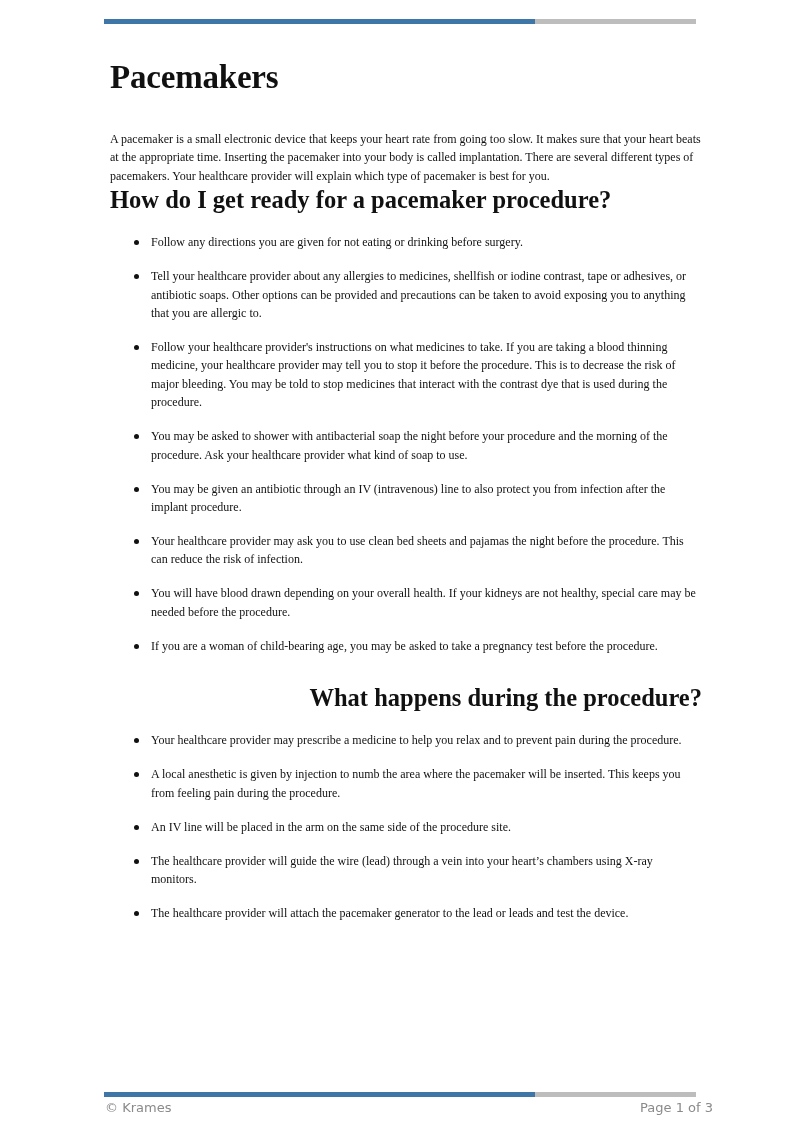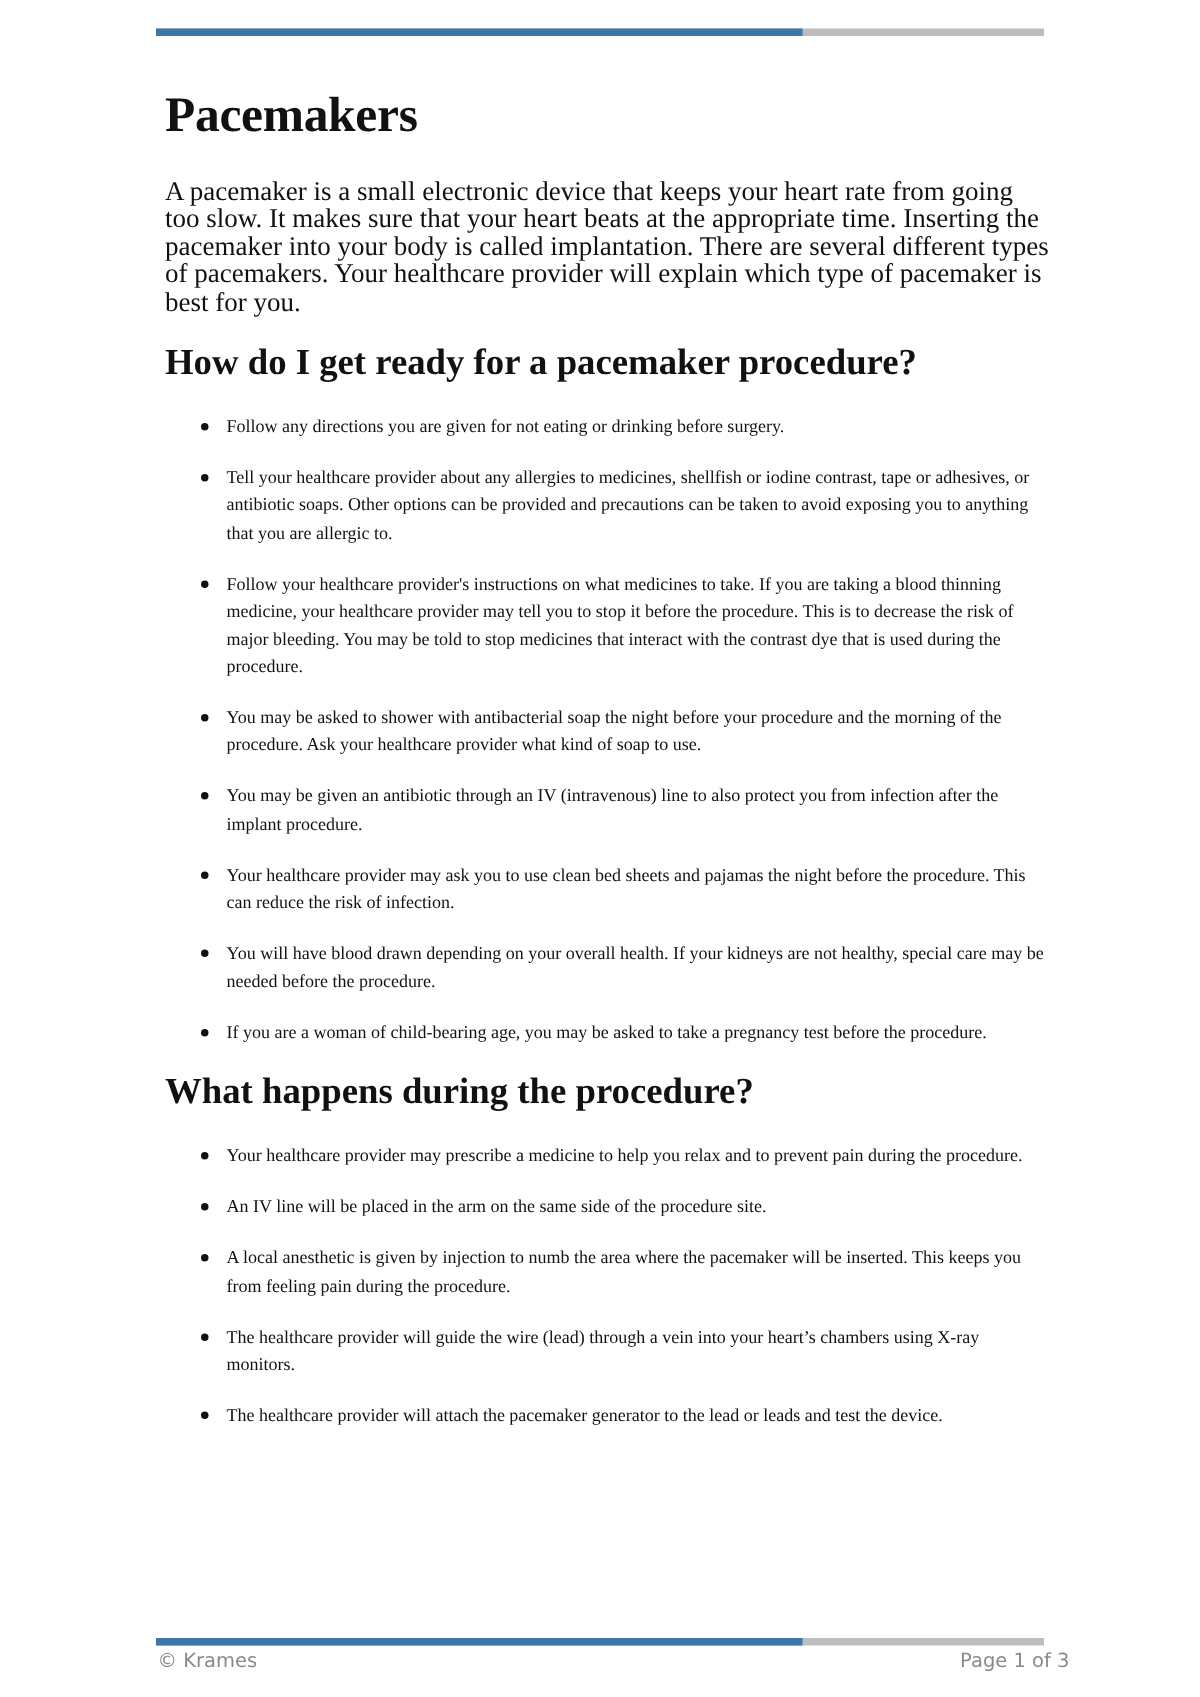--- a/index.html
+++ b/index.html
@@ -39,32 +39,32 @@
       width: 592px;
     }
     h1 {
       font-size: 33px;
       font-weight: bold;
       margin: 5px 0 0 0;
       line-height: 40px;
       letter-spacing: -0.2px;
     }
     p.intro {
-      font-size: 18px;
+      font-size: 12px;
       line-height: 18.4px;
-      margin: 21px 0 0 0;
+      margin: 33px 0 0 0;
     }
     h2 {
       font-size: 24.5px;
       font-weight: bold;
       margin: 0;
       line-height: 30px;
     }
-    h2.h-ready { margin-top: 17px; }
-    h2.h-during { margin-top: 16px; }
+    h2.h-ready { }
+    h2.h-during { margin-top: 28px; text-align: right; }
     ul {
       margin: 0;
       padding: 0 0 0 41px;
       list-style: none;
     }
     ul.ready { margin-top: 18px; }
     ul.during { margin-top: 18px; }
     li {
       position: relative;
       font-size: 12px;
@@ -110,22 +110,22 @@
     <li><span class="bullet"></span><span>You may be asked to shower with antibacterial soap the night before your procedure and the morning of the procedure. Ask your healthcare provider what kind of soap to use.</span></li>
     <li><span class="bullet"></span><span>You may be given an antibiotic through an IV (intravenous) line to also protect you from infection after the implant procedure.</span></li>
     <li><span class="bullet"></span><span>Your healthcare provider may ask you to use clean bed sheets and pajamas the night before the procedure. This can reduce the risk of infection.</span></li>
     <li><span class="bullet"></span><span>You will have blood drawn depending on your overall health. If your kidneys are not healthy, special care may be needed before the procedure.</span></li>
     <li><span class="bullet"></span><span>If you are a woman of child-bearing age, you may be asked to take a pregnancy test before the procedure.</span></li>
   </ul>
 
   <h2 class="h-during">What happens during the procedure?</h2>
   <ul class="during">
     <li><span class="bullet"></span><span>Your healthcare provider may prescribe a medicine to help you relax and to prevent pain during the procedure.</span></li>
+    <li><span class="bullet"></span><span>A local anesthetic is given by injection to numb the area where the pacemaker will be inserted. This keeps you from feeling pain during the procedure.</span></li>
     <li><span class="bullet"></span><span>An IV line will be placed in the arm on the same side of the procedure site.</span></li>
-    <li><span class="bullet"></span><span>A local anesthetic is given by injection to numb the area where the pacemaker will be inserted. This keeps you from feeling pain during the procedure.</span></li>
     <li><span class="bullet"></span><span>The healthcare provider will guide the wire (lead) through a vein into your heart’s chambers using X-ray monitors.</span></li>
     <li><span class="bullet"></span><span>The healthcare provider will attach the pacemaker generator to the lead or leads and test the device.</span></li>
   </ul>
 </div>
 
 <div class="bar bottom" style="background: rgb(189, 189, 189);">
   <div class="fill" style="background: rgb(63, 118, 168); width: 72.8%;"></div>
 </div>
 <div class="footer-left">© Krames</div>
 <div class="footer-right">Page 1 of 3</div>

